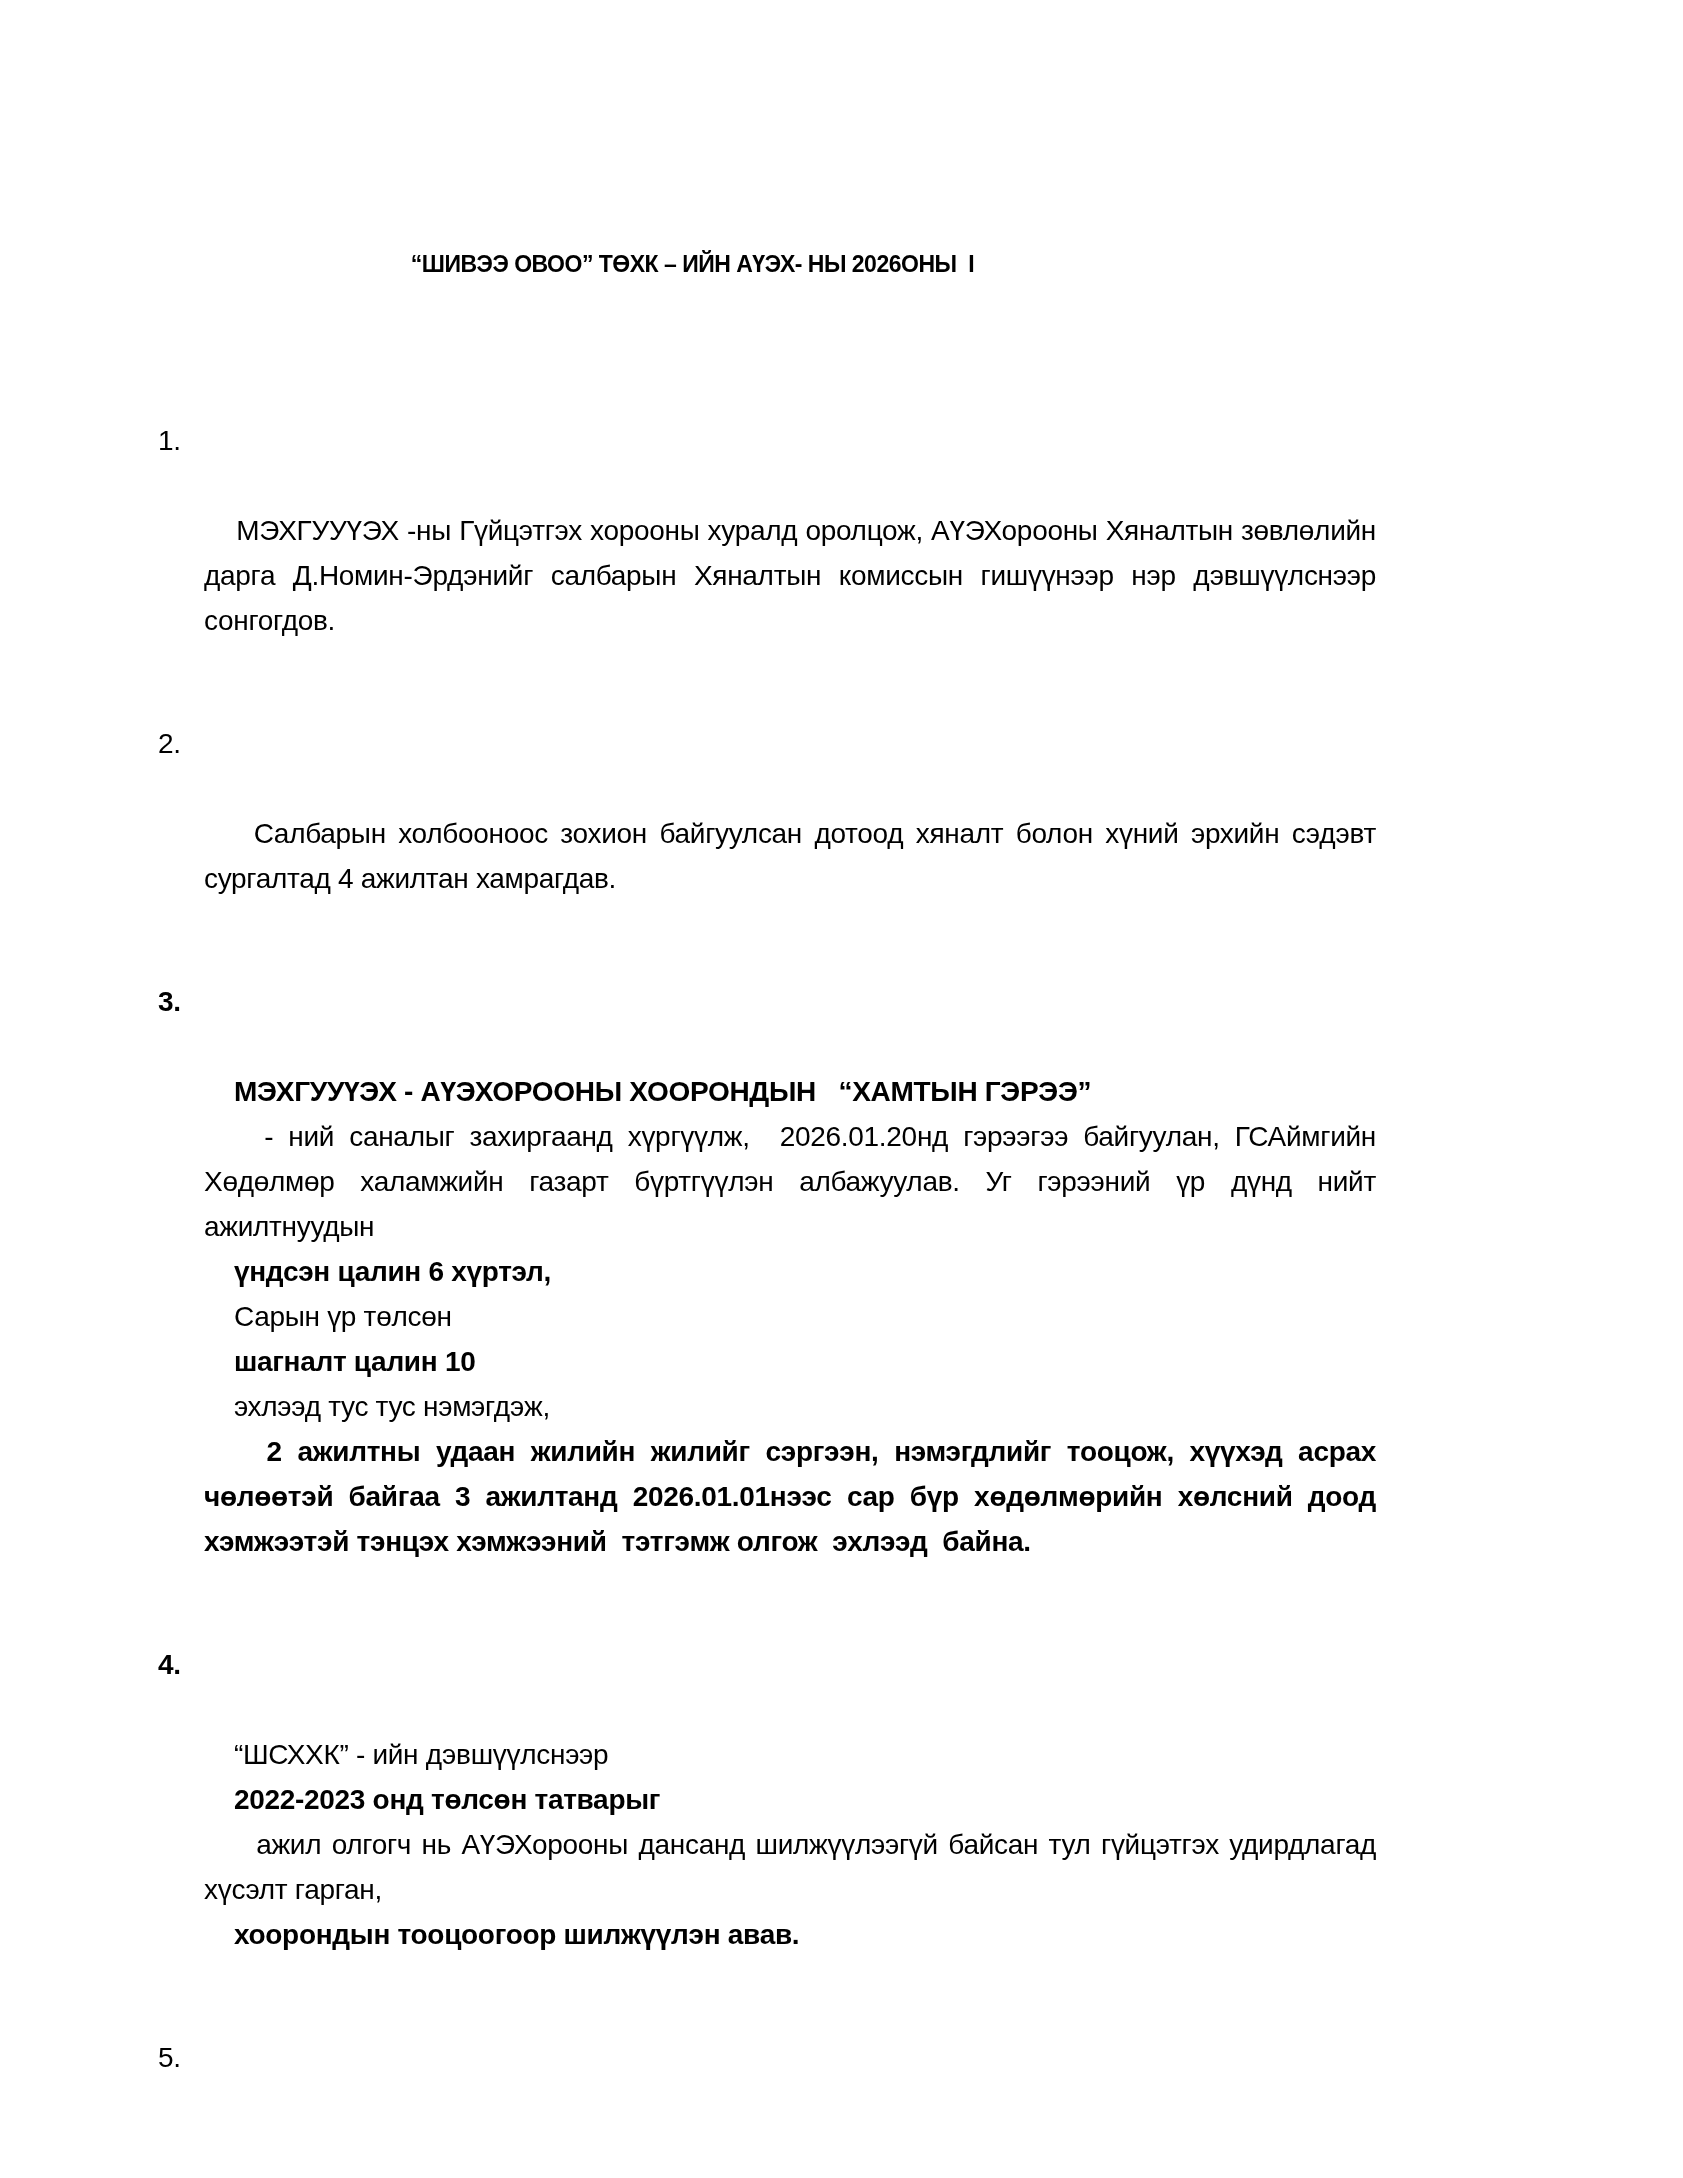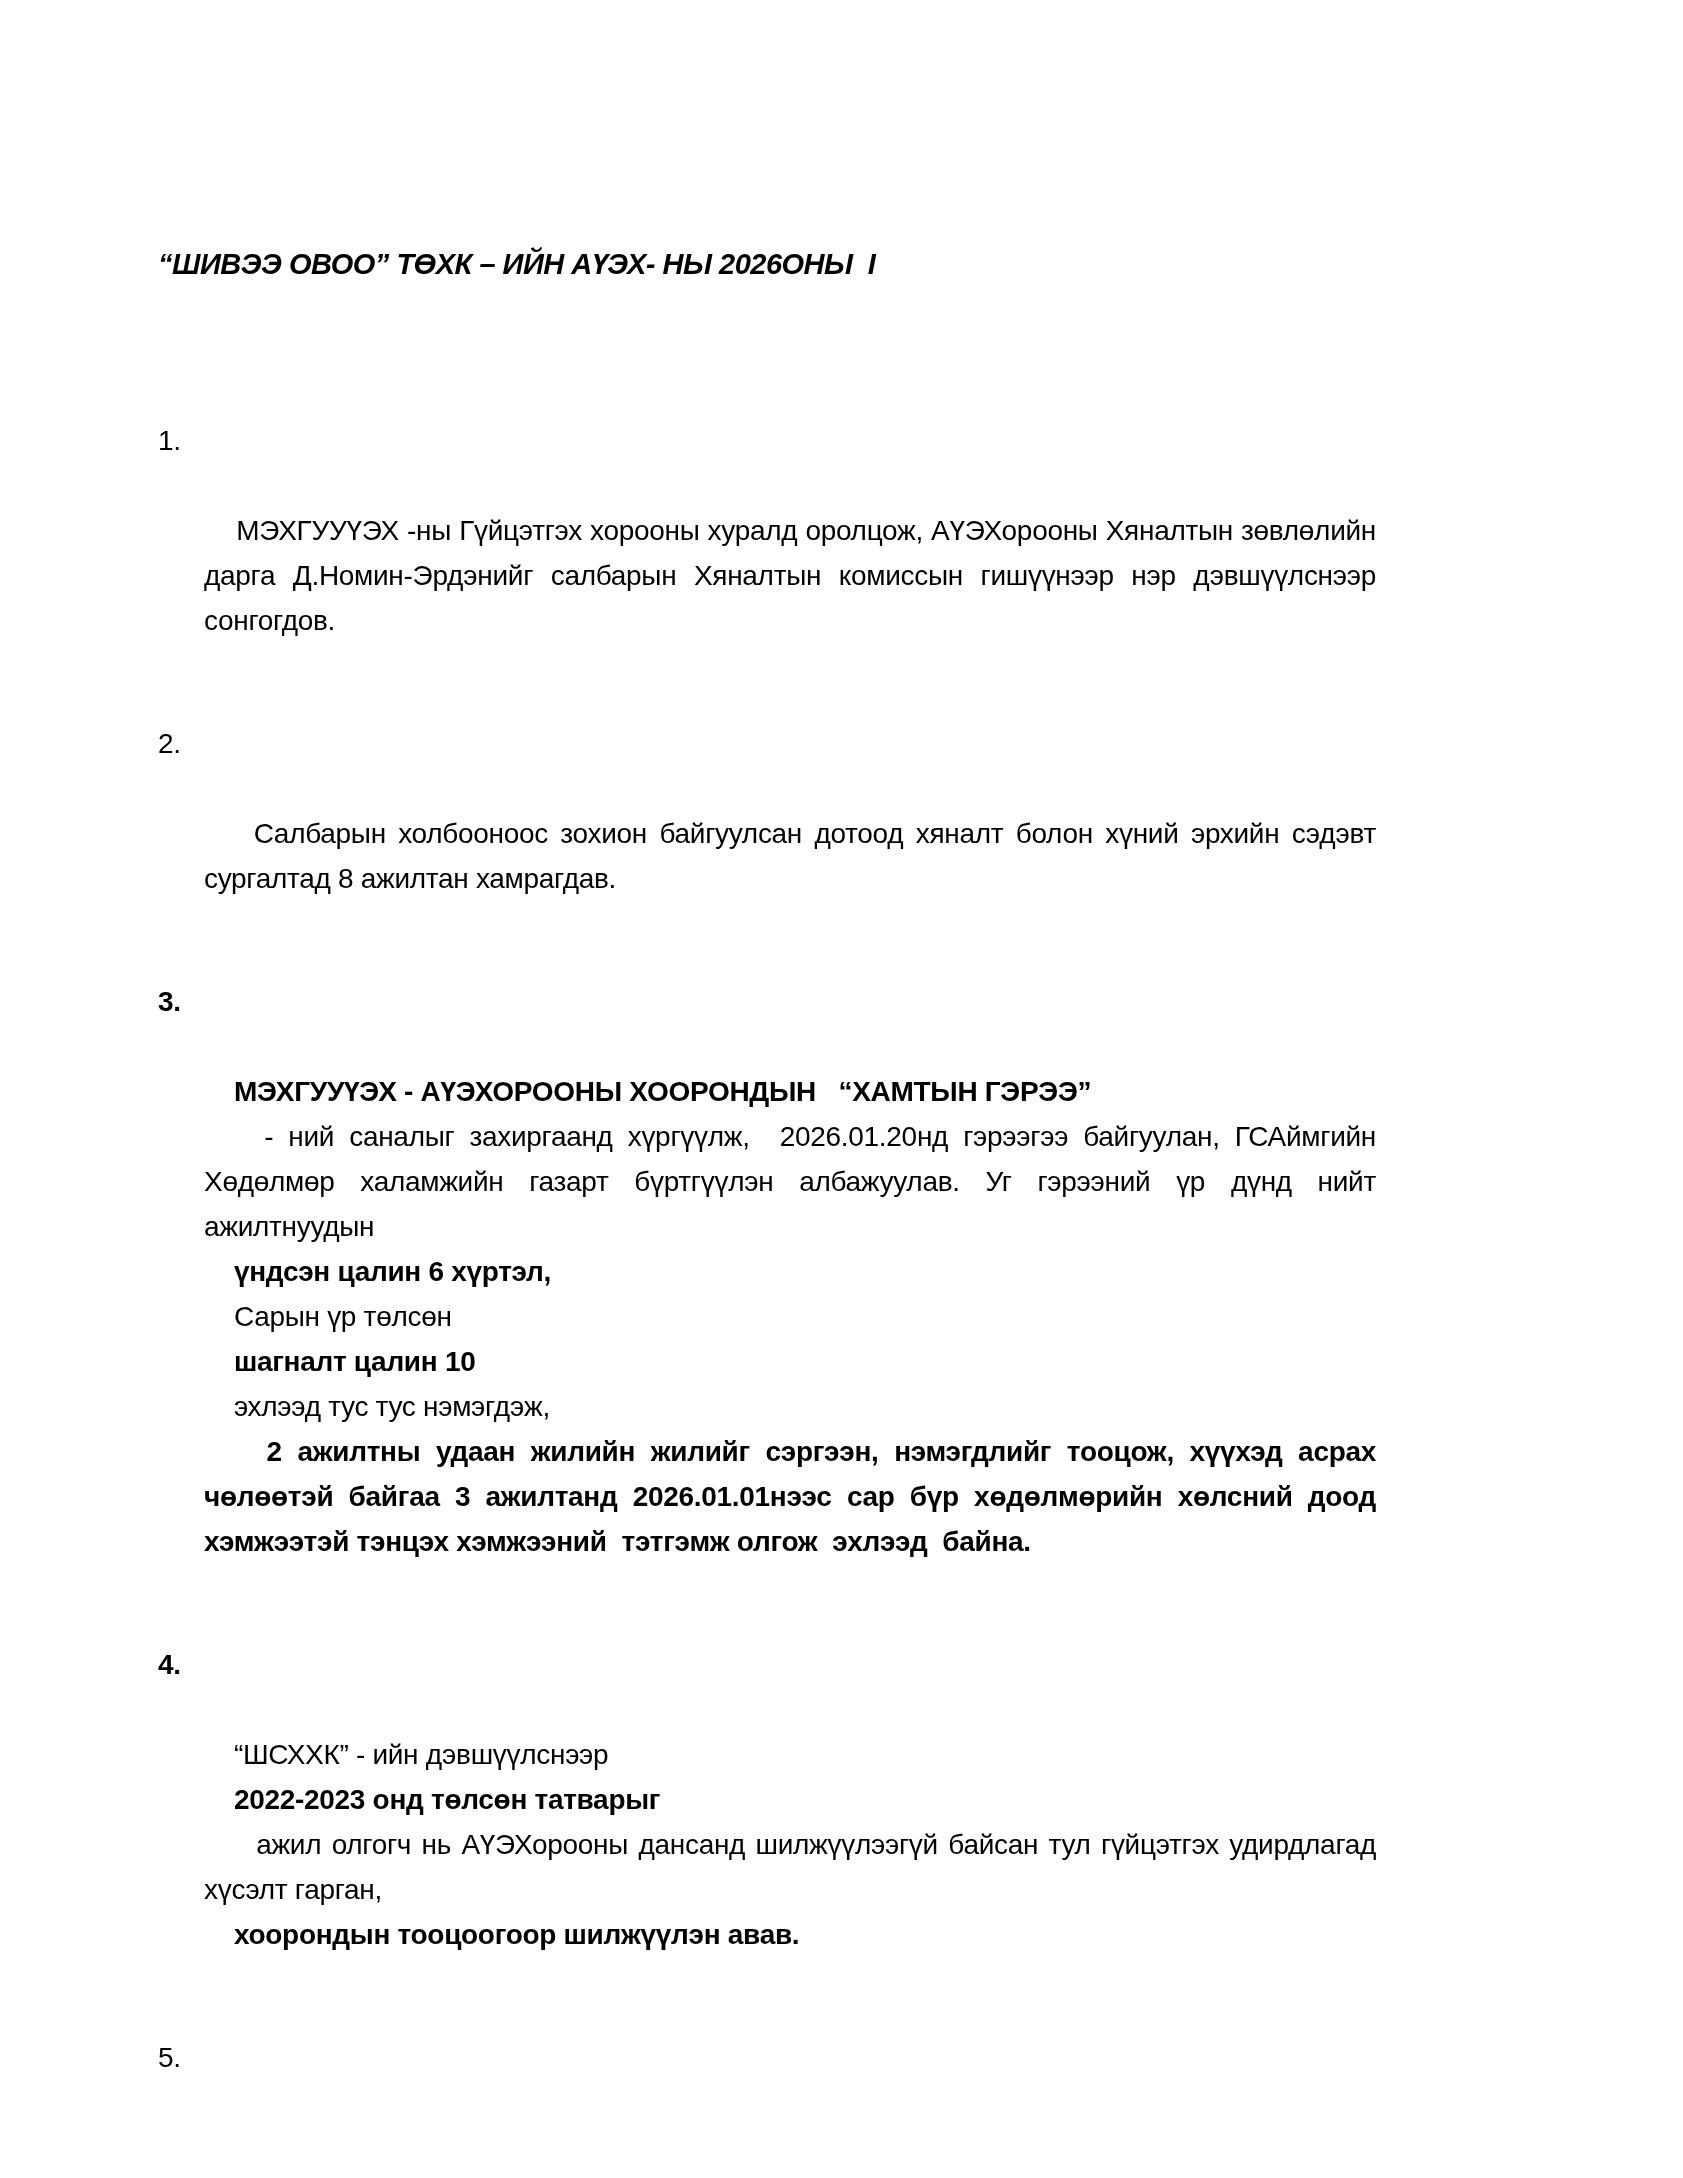--- a/index.html
+++ b/index.html
@@ -15,28 +15,27 @@
     overflow: hidden;
   }
   .page {
     box-sizing: border-box;
     width: 1683px;
     height: 2178px;
     padding: 144px 307px 0 158px;
   }
   .doc-title {
     font-weight: bold;
-    font-size: 29px;
+    font-size: 23px;
     line-height: 48px;
-    text-align: left;
+    text-align: center;
     letter-spacing: -0.5px;
     padding-right: 149px;
     margin-bottom: 34px;
     white-space: pre-wrap;
-    font-style: italic;
   }
   .item {
     position: relative;
     padding-left: 46px;
     font-size: 28px;
     line-height: 45px;
     letter-spacing: -0.3px;
     text-align: justify;
     margin-bottom: 33px;
     white-space: pre-wrap;
@@ -58,21 +57,21 @@
     <div>“ШИВЭЭ ОВОО” ТӨХК – ИЙН АҮЭХ- НЫ 2026ОНЫ  I</div>
   </div>
 
   <div class="item">
     <span class="num">1.</span>
     <span>МЭХГУУҮЭХ -ны Гүйцэтгэх хорооны хуралд оролцож, АҮЭХорооны Хяналтын зөвлөлийн дарга Д.Номин-Эрдэнийг салбарын Хяналтын комиссын гишүүнээр нэр дэвшүүлснээр сонгогдов.</span>
   </div>
 
   <div class="item">
     <span class="num">2.</span>
-    <span>Салбарын холбооноос зохион байгуулсан дотоод хяналт болон хүний эрхийн сэдэвт сургалтад 8 ажилтан хамрагдав.</span>
+    <span>Салбарын холбооноос зохион байгуулсан дотоод хяналт болон хүний эрхийн сэдэвт сургалтад 4 ажилтан хамрагдав.</span>
   </div>
 
   <div class="item">
     <span class="num b">3.</span>
     <span class="b">МЭХГУУҮЭХ - АҮЭХОРООНЫ ХООРОНДЫН   “ХАМТЫН ГЭРЭЭ” </span>
     <span>- ний саналыг захиргаанд хүргүүлж,  2026.01.20нд гэрээгээ байгуулан, ГСАймгийн Хөдөлмөр халамжийн газарт бүртгүүлэн албажуулав. Уг гэрээний үр дүнд нийт ажилтнуудын </span>
     <span class="b">үндсэн цалин 6 хүртэл, </span>
     <span>Сарын үр төлсөн </span>
     <span class="b">шагналт цалин 10 </span>
     <span>эхлээд тус тус нэмэгдэж, </span>

